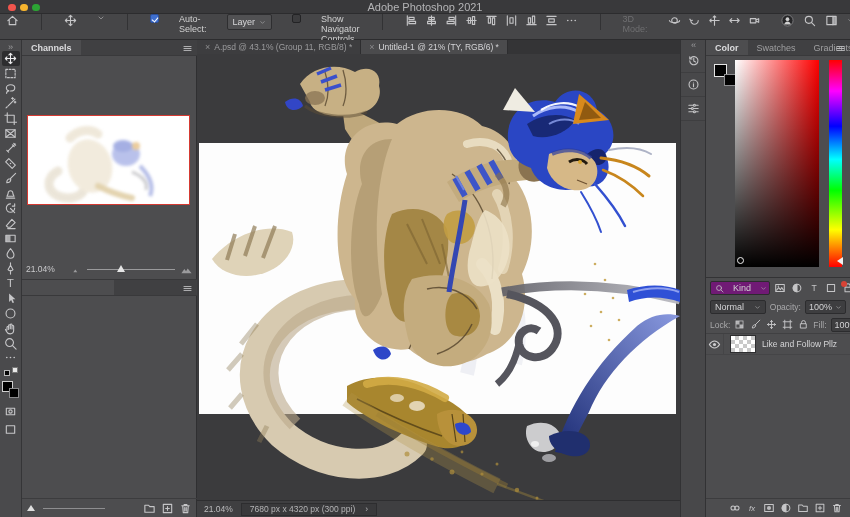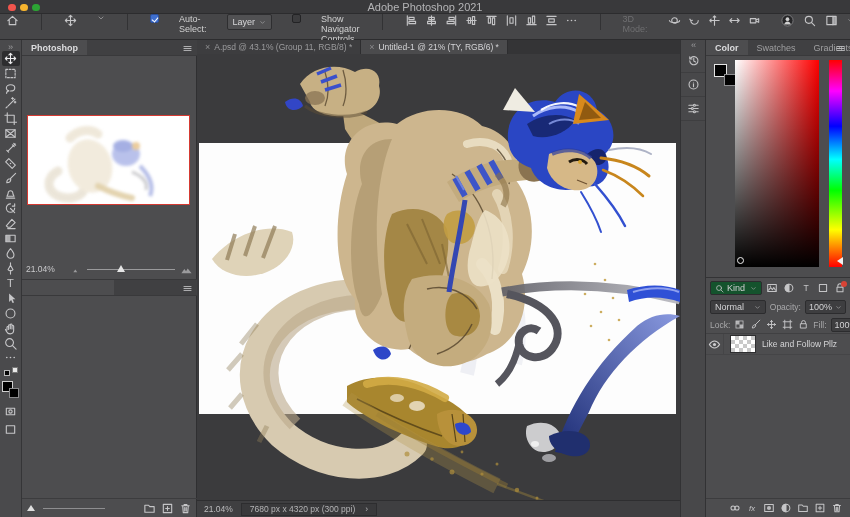--- a/index.html
+++ b/index.html
@@ -101,21 +101,21 @@
   .sb-box{position:absolute;left:29px;top:20px;width:84px;height:207px;
     background:linear-gradient(to bottom,rgba(0,0,0,0),#000),linear-gradient(to right,#fff,#f00);}
   .sb-cursor{position:absolute;left:2px;bottom:3px;width:7px;height:7px;border:1.2px solid #f0f0f0;border-radius:50%;}
   .hue-bar{position:absolute;left:123px;top:20px;width:13px;height:207px;
     background:linear-gradient(to bottom,#f00 0%,#f0f 15%,#00f 32%,#0ff 48%,#0f0 63%,#ff0 82%,#f00 100%);}
   .hue-thumb{position:absolute;right:-1px;top:197px;width:0;height:0;border-top:4px solid transparent;
     border-bottom:4px solid transparent;border-right:6px solid #efefef;}
   .layers-panel{position:absolute;left:0;top:238px;width:144px;height:239px;}
   .lp-row{display:flex;align-items:center;padding:0 4px;gap:4px;}
   .lp-filter{height:20px;}
-  .kind-box{display:flex;align-items:center;gap:3px;background:#14532d;border:1px solid #2c2c2e;border-radius:2px;
+  .kind-box{display:flex;align-items:center;gap:9px;background:#701a75;border:1px solid #2c2c2e;border-radius:2px;
     height:14px;padding:0 4px;width:60px;color:#cfcfd1;}
   .lp-filter-icons{display:flex;gap:4px;color:#b9b9bb;}
   .red-dot{position:absolute;right:3px;width:6px;height:6px;border-radius:50%;background:#d84335;margin-top:-8px;}
   .lp-blend{height:18px;}
   .blend-box{display:flex;align-items:center;justify-content:space-between;background:#3e3e40;border:1px solid #2c2c2e;
     border-radius:2px;height:14px;padding:0 4px;width:64px;color:#d3d3d5;}
   .small-box{display:flex;align-items:center;gap:3px;background:#3e3e40;border:1px solid #2c2c2e;border-radius:2px;
     height:14px;padding:0 3px;color:#d3d3d5;}
   .lp-label{color:#a8a8aa;font-size:8.5px;}
   .lp-lock{height:18px;border-bottom:1px solid #404042;}
@@ -505,21 +505,21 @@
             <rect x="2.5" y="3" width="9" height="8"></rect>
           </g>
         </svg>
       </div>
   </div>
 
   <div class="leftdock">
     <div class="nav-panel">
       <div class="panel-tabstrip">
         <div class="panel-tab active">
-          <span>Photoshop</span>
+          <span>Channels</span>
         </div>
         <span class="panel-menu oi">
             <svg viewBox="0 0 14 14" width="11" height="11">
               <g fill="none" stroke="currentColor" stroke-width="1.2" stroke-linecap="round" stroke-linejoin="round">
                 <path d="M2.5 4.5h9M2.5 7h9M2.5 9.5h9"></path>
               </g>
             </svg>
           </span>
       </div>
       <div class="nav-thumb">

